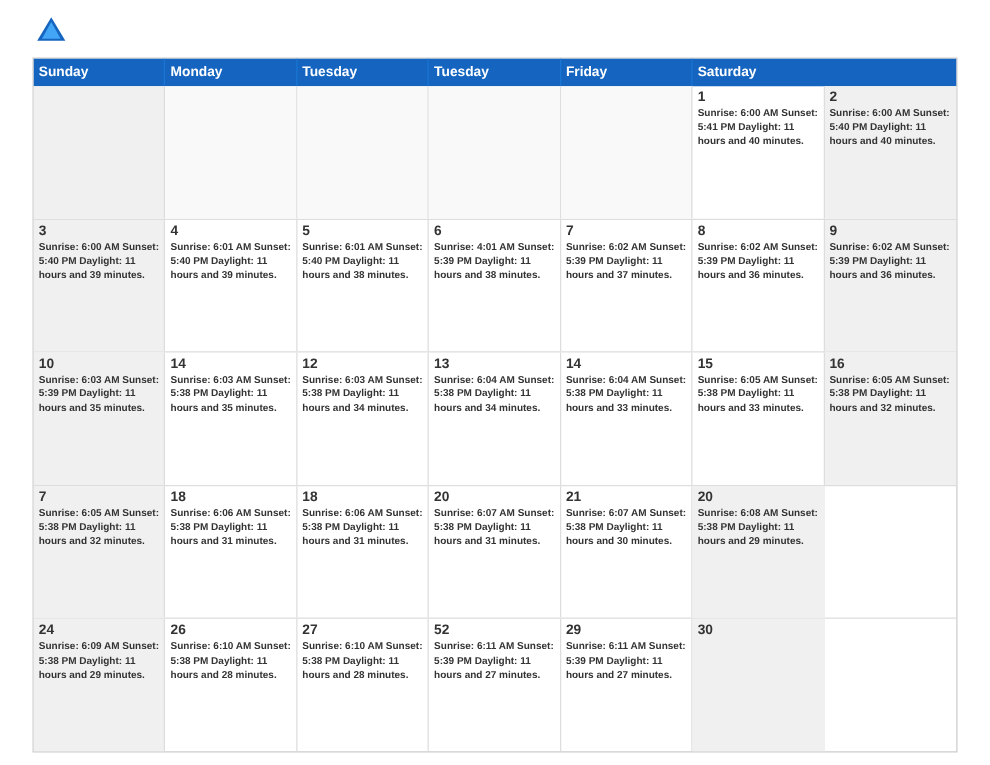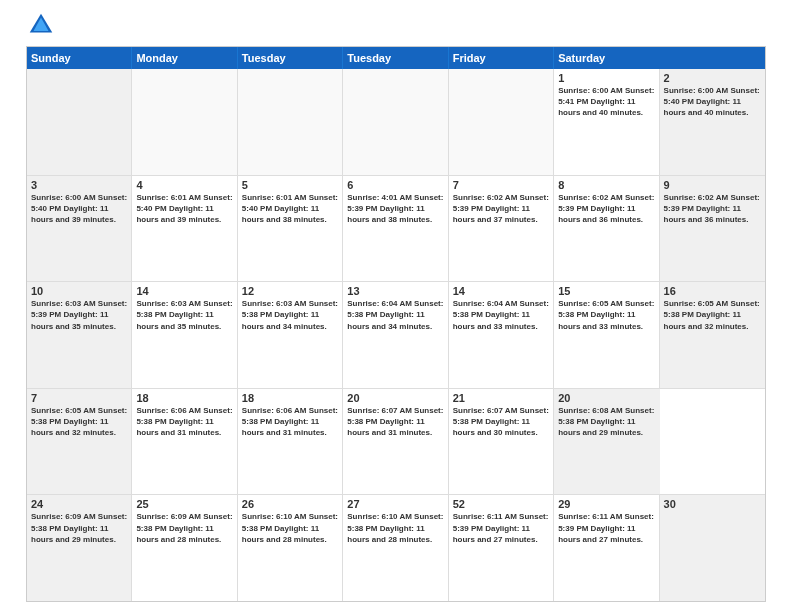--- a/index.html
+++ b/index.html
@@ -282,26 +282,20 @@
           </div>
         </div>
         <div class="cal-row">
           <div class="cal-cell shaded">
             <span class="day-num">24</span>
             <div class="day-info">Sunrise: 6:09 AM
 Sunset: 5:38 PM
 Daylight: 11 hours and 29 minutes.</div>
           </div>
           <div class="cal-cell">
-            <span class="day-num">25</span>
-            <div class="day-info">Sunrise: 6:09 AM
-Sunset: 5:38 PM
-Daylight: 11 hours and 28 minutes.</div>
-          </div>
-          <div class="cal-cell">
             <span class="day-num">26</span>
             <div class="day-info">Sunrise: 6:10 AM
 Sunset: 5:38 PM
 Daylight: 11 hours and 28 minutes.</div>
           </div>
           <div class="cal-cell">
             <span class="day-num">27</span>
             <div class="day-info">Sunrise: 6:10 AM
 Sunset: 5:38 PM
 Daylight: 11 hours and 28 minutes.</div>

